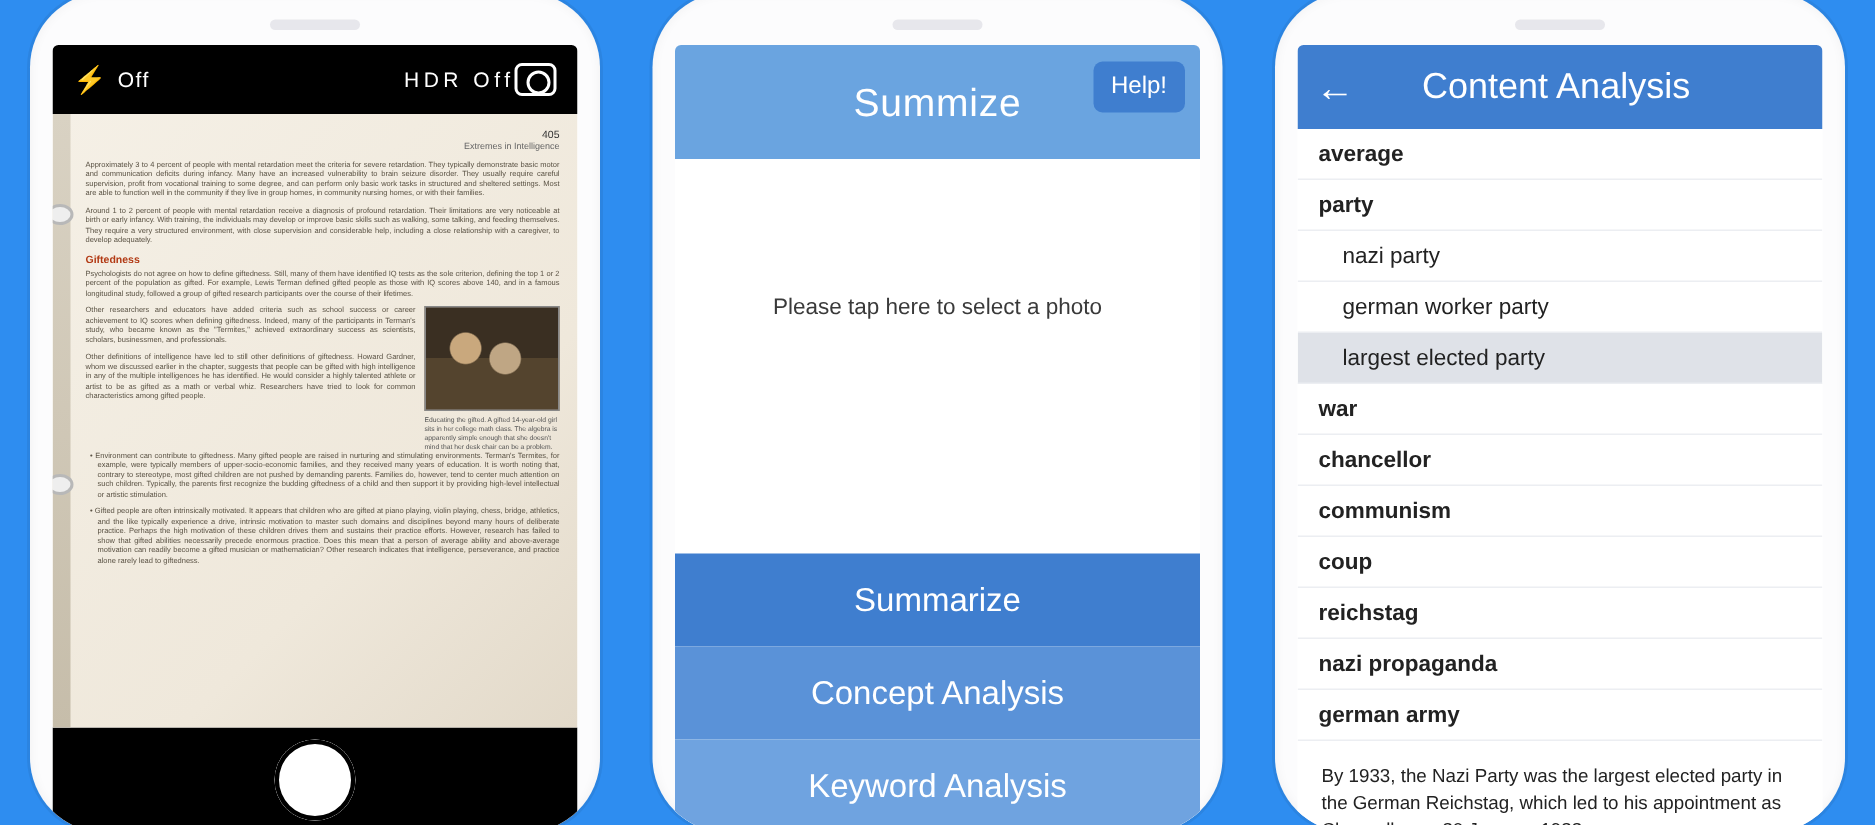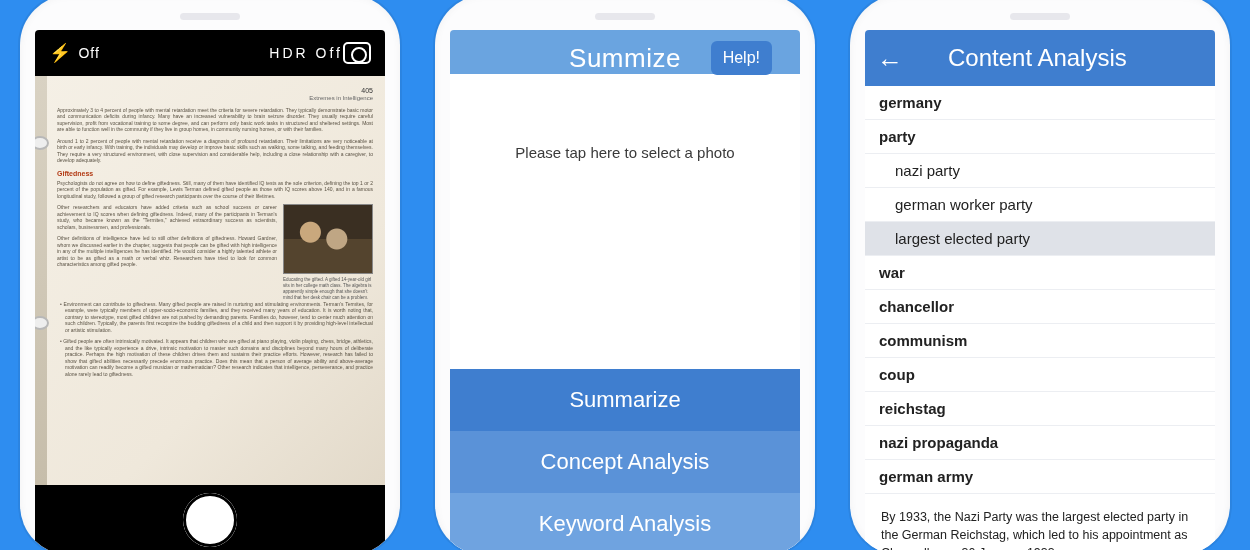--- a/index.html
+++ b/index.html
@@ -95,33 +95,33 @@
     background:#000; height:70px; display:flex; align-items:center; justify-content:center;
   }
   .shutter{
     width:54px; height:54px; border-radius:50%; background:#fff;
     box-shadow: inset 0 0 0 3px #000, inset 0 0 0 6px #fff;
   }
 
   
   .hdr2{
     background:#6aa4e0;
-    height:44px;
-    display:flex; align-items:flex-end; justify-content:center;
+    height:76px;
+    display:flex; align-items:center; justify-content:center;
     position:relative;
   }
   .hdr2 .title{ color:#fff; font-size:26px; font-weight:400; letter-spacing:0.5px;}
   .help-btn{
-    position:absolute; right:28px; top:11px;
+    position:absolute; right:10px; top:11px;
     background:#3f7ecf; color:#fff; font-size:16px;
     padding:8px 12px; border-radius:6px;
   }
   .tap-area{
     flex:1; display:flex; align-items:flex-start; justify-content:center;
-    padding-top:70px; color:#3a3a3a; font-size:15px;
+    padding-top:90px; color:#3a3a3a; font-size:15px;
   }
   .action-stack{ display:flex; flex-direction:column; }
   .action-btn{
     color:#fff; text-align:center; font-size:22px; padding:18px 0;
   }
   .ab1{ background:#3f7ecf; }
   .ab2{ background:#5a92d8; }
   .ab3{ background:#6fa3e0; }
 
   
@@ -206,21 +206,21 @@
 </div>
 
 <div class="phone">
   <div class="speaker"></div>
   <div class="screen">
     <div class="hdr3">
       <div class="back-arrow">←</div>
       <div class="title">Content Analysis</div>
     </div>
     <div class="ca-list">
-      <div class="ca-item bold">germany</div>
+      <div class="ca-item bold">average</div>
       <div class="ca-item bold">party</div>
       <div class="ca-item ca-sub">nazi party</div>
       <div class="ca-item ca-sub">german worker party</div>
       <div class="ca-item ca-sub selected">largest elected party</div>
       <div class="ca-item bold">war</div>
       <div class="ca-item bold">chancellor</div>
       <div class="ca-item bold">communism</div>
       <div class="ca-item bold">coup</div>
       <div class="ca-item bold">reichstag</div>
       <div class="ca-item bold">nazi propaganda</div>

